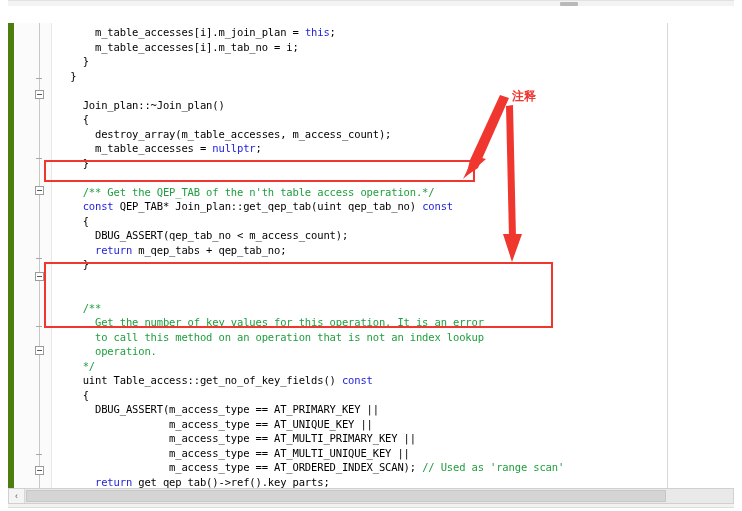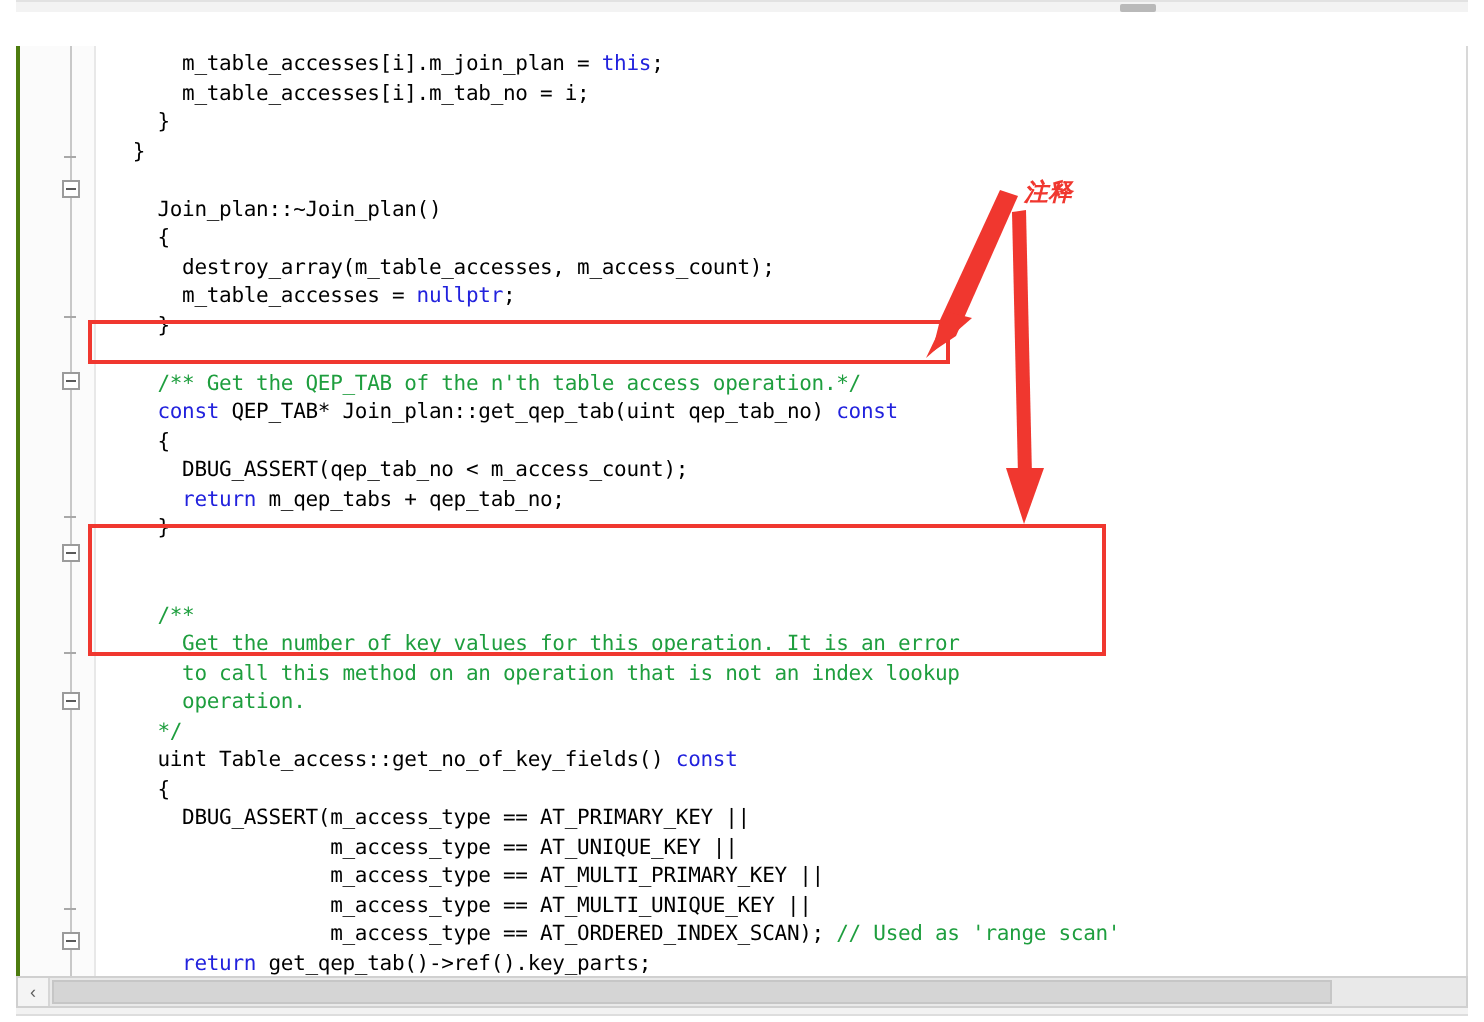--- a/index.html
+++ b/index.html
@@ -69,23 +69,23 @@
     width: 10px; height: 18px;
     background: #ffffff;
     border-left: 1px solid #b7b7b7;
     transform: skewX(-16deg);
   }
 
   
   .editor {
     position: absolute;
     left: 8px; top: 23px;
-    width: 726px; height: 465px;
-    background: #ffffff;
-    border-left: 2px solid #4d7c0f;
+    width: 660px; height: 465px;
+    background: #ffffff;
+    border-left: 6px solid #4d7c0f;
     border-right: 1px solid #d8d8d8;
     overflow: hidden;
   }
 
   .gutter {
     position: absolute;
     left: 0; top: 0;
     width: 38px; height: 100%;
     background: #fbfbfb;
     border-right: 1px solid #e8e8e8;
@@ -167,21 +167,20 @@
     background: #f2f2f2;
     border-bottom: 1px solid #dddddd;
   }
 
   
   .overlay {
     position: absolute;
     left: 0; top: 0;
     width: 622px; height: 511px;
     pointer-events: none;
-    font-style: italic;
   }
   .hilite-box {
     position: absolute;
     border: 2px solid #f0372f;
     background: transparent;
   }
   .anno-label {
     position: absolute;
     font-family: "DejaVu Sans", sans-serif;
     font-size: 12px;

